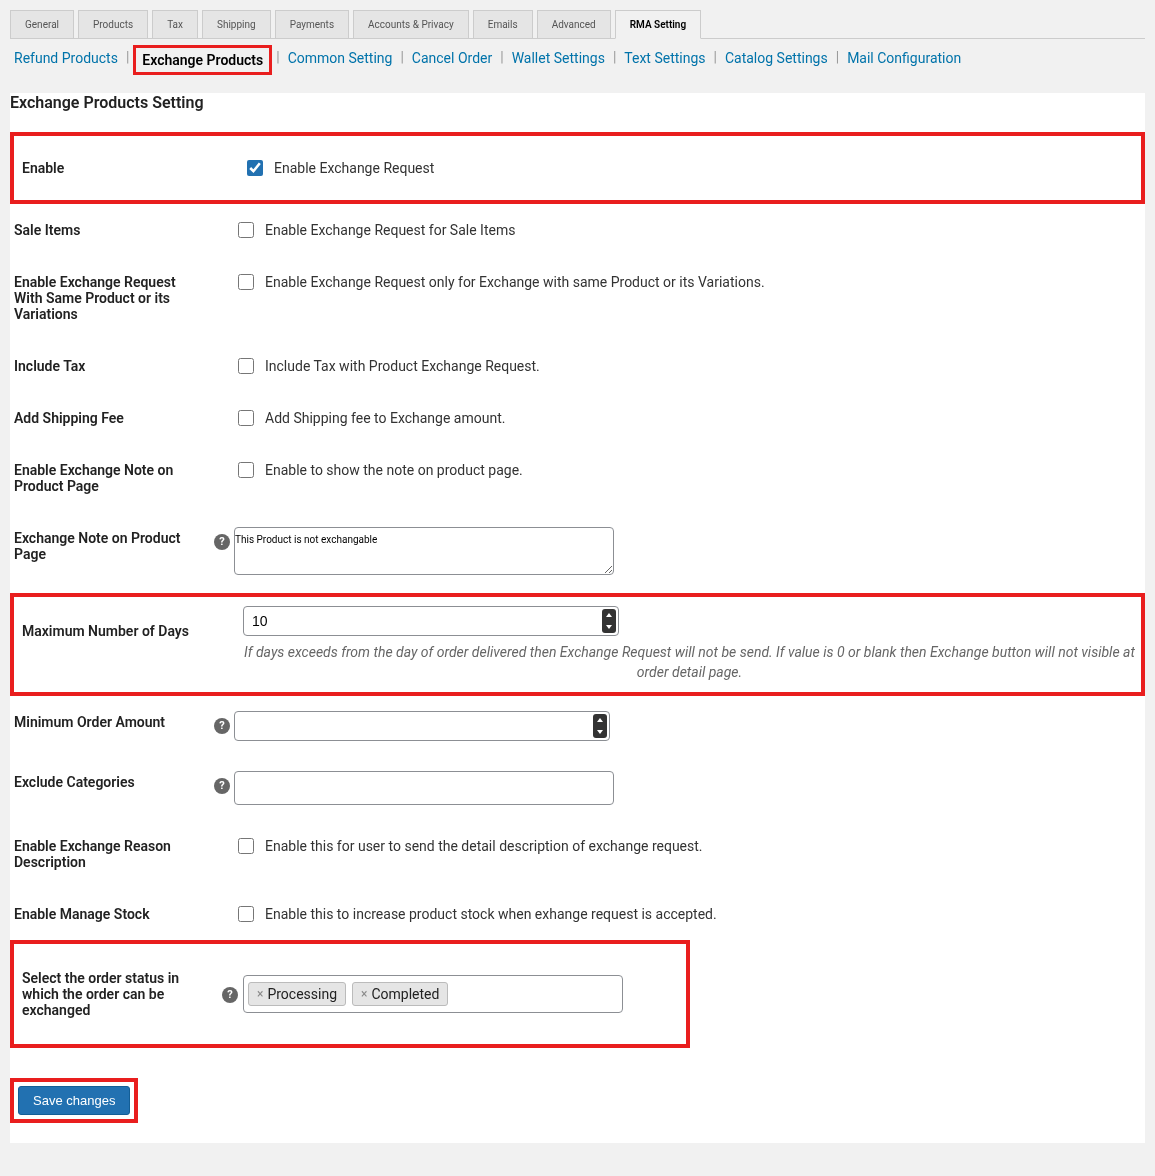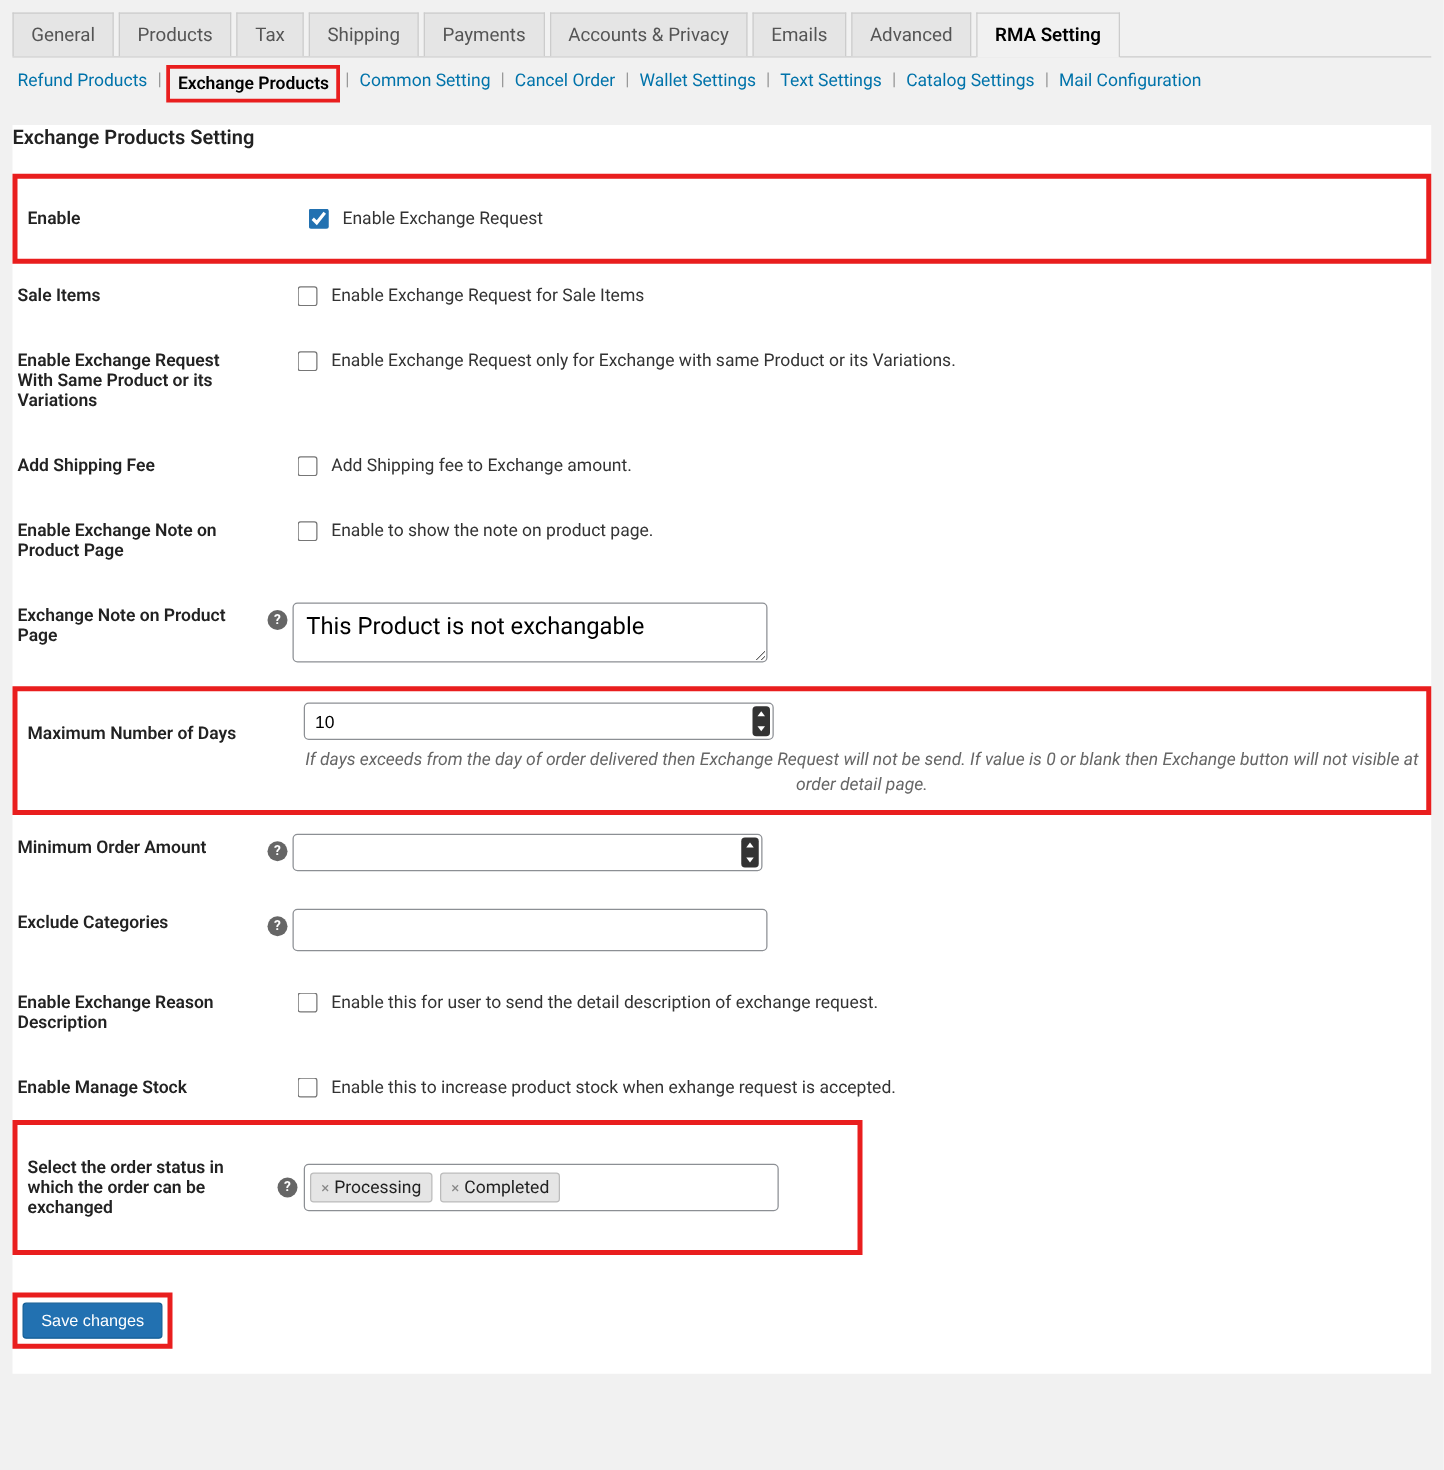--- a/index.html
+++ b/index.html
@@ -17,21 +17,21 @@
     border-bottom: 1px solid #ccc;
     padding-bottom: 0;
   }
   .tab {
     padding: 8px 14px;
     background: #e5e5e5;
     border: 1px solid #ccc;
     border-bottom: none;
     color: #555;
     cursor: pointer;
-    font-size: 15px;
+    font-size: 10px;
   }
   .tab.active {
     background: #f1f1f1;
     font-weight: 600;
     color: #000;
     border-bottom: 1px solid #f1f1f1;
     margin-bottom: -1px;
     position: relative;
     z-index: 2;
     text-align: center;
@@ -97,25 +97,25 @@
     height: 16px;
     cursor: pointer;
   }
   .check-label {
     font-size: 14px;
     color: #333;
   }
   textarea.text-input {
     width: 380px;
     height: 48px;
-    padding: 6px 10px;
+    padding: 6px 0;
     border: 1px solid #8c8f94;
     border-radius: 4px;
     font-family: inherit;
-    font-size: 19px;
+    font-size: 10px;
     resize: both;
   }
   .num-wrap {
     position: relative;
     width: 376px;
     display: inline-block;
     border-radius: 10px;
   }
   input.num-input {
     width: 100%;
@@ -293,20 +293,30 @@
       <th>Enable Exchange Request With Same Product or its Variations</th>
       <td class="help-col"></td>
       <td class="field-col">
         <div class="checkbox-row">
           <input type="checkbox" style="">
           <span class="check-label">Enable Exchange Request only for Exchange with same Product or its Variations.</span>
         </div>
       </td>
     </tr>
 
+    <tr>
+      <th>Include Tax</th>
+      <td class="help-col"></td>
+      <td class="field-col">
+        <div class="checkbox-row">
+          <input type="checkbox" style="">
+          <span class="check-label">Include Tax with Product Exchange Request.</span>
+        </div>
+      </td>
+    </tr>
 
     <tr>
       <th>Add Shipping Fee</th>
       <td class="help-col"></td>
       <td class="field-col">
         <div class="checkbox-row">
           <input type="checkbox" style="">
           <span class="check-label">Add Shipping fee to Exchange amount.</span>
         </div>
       </td>

